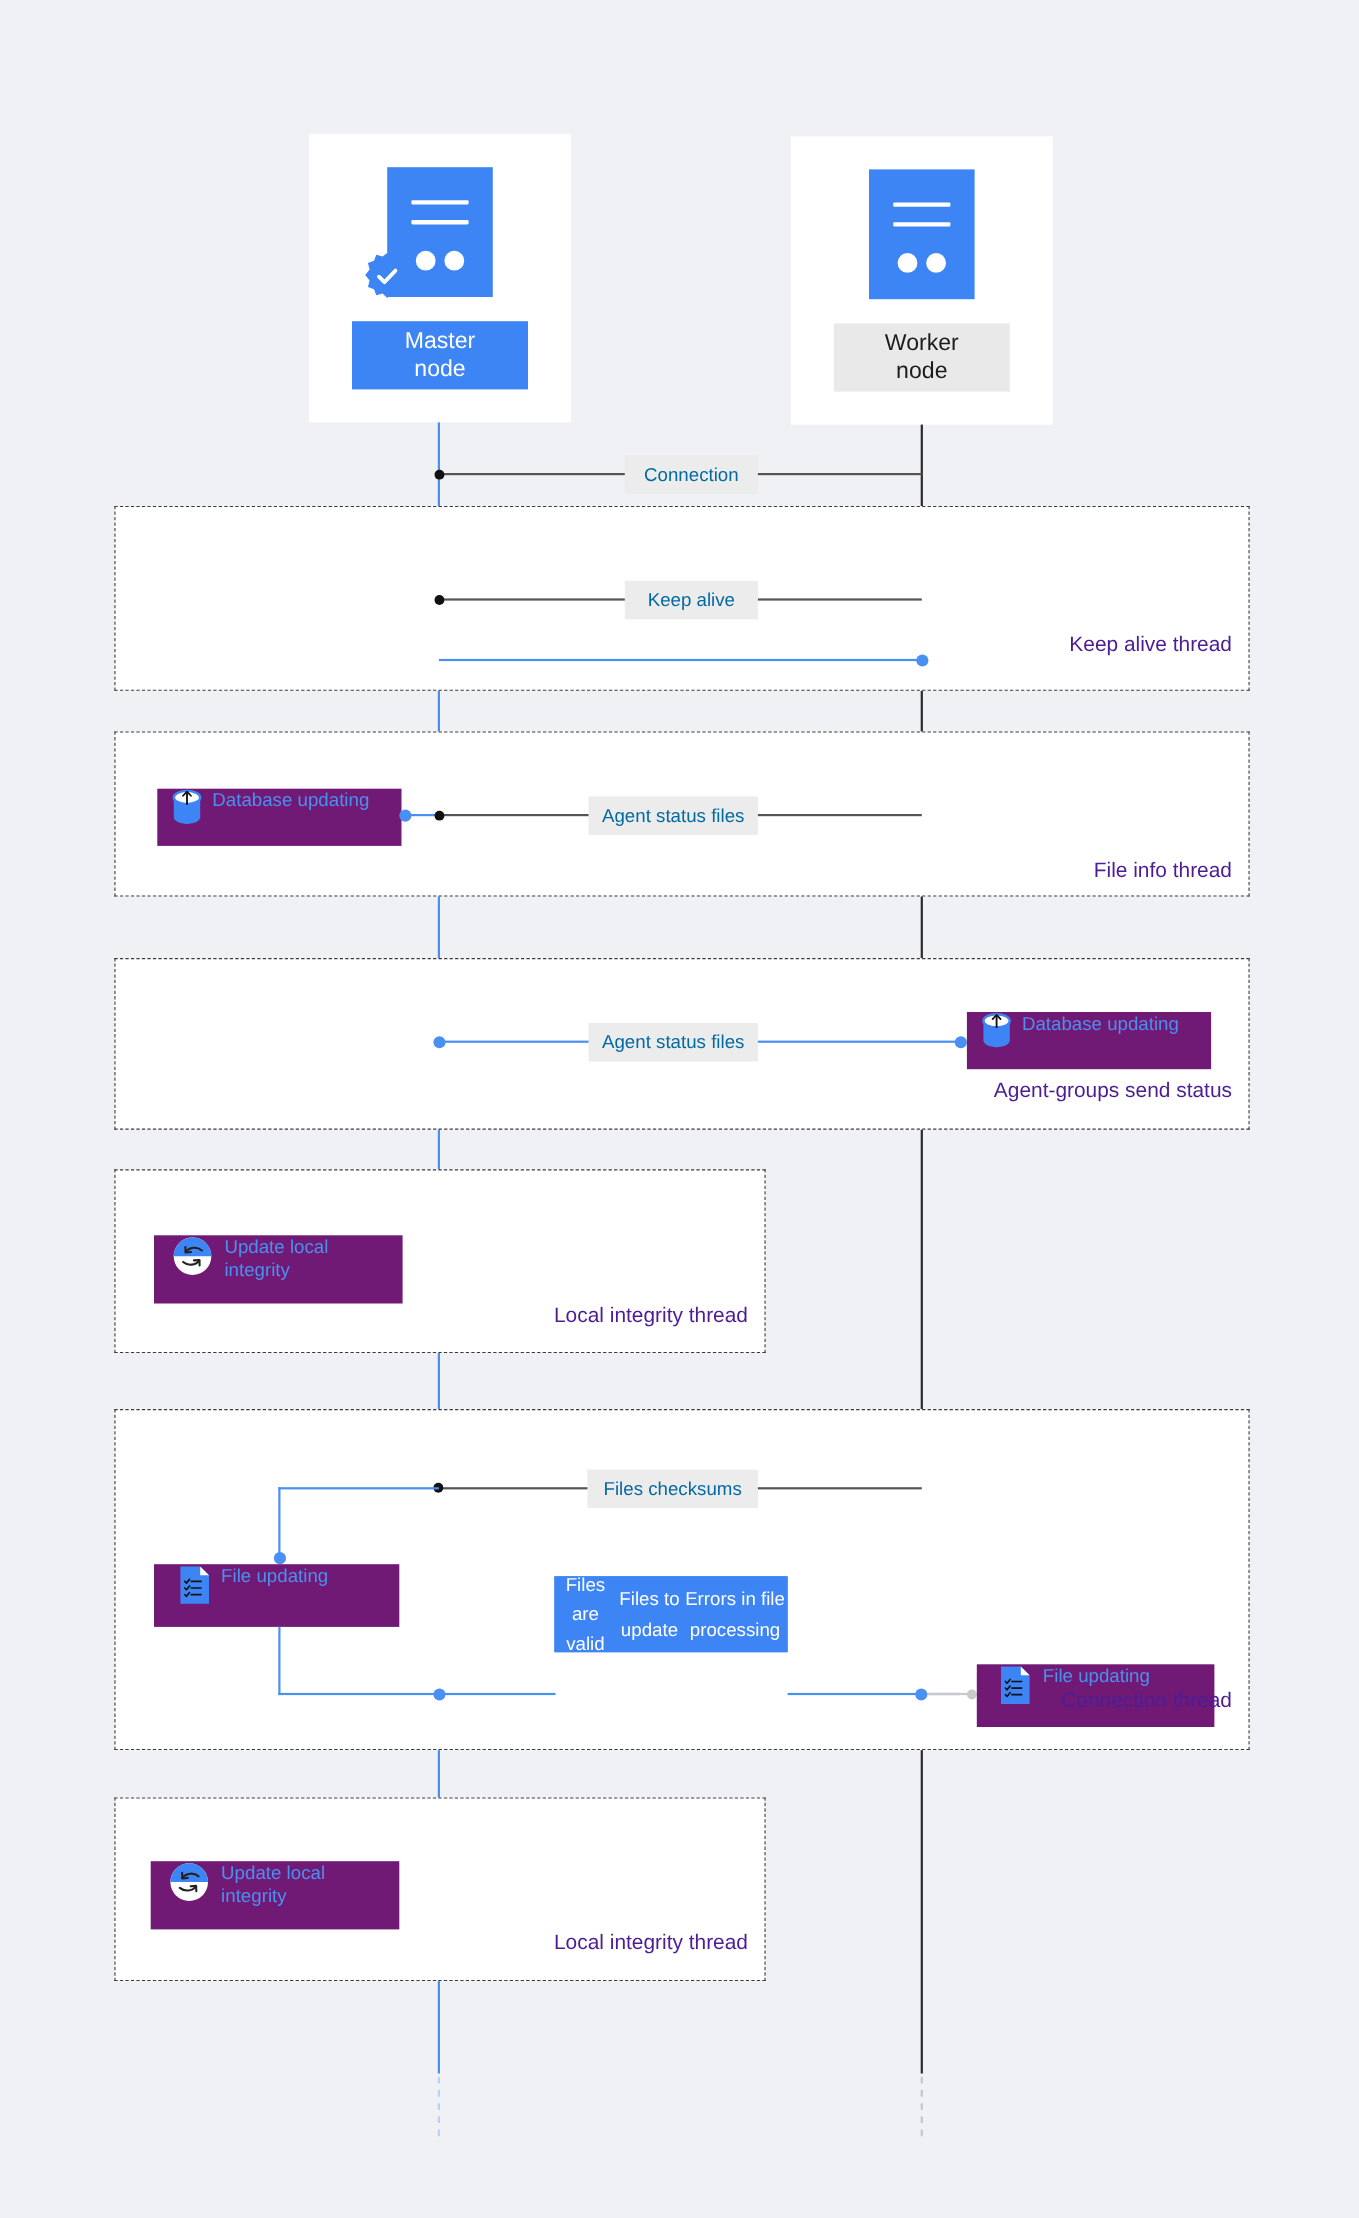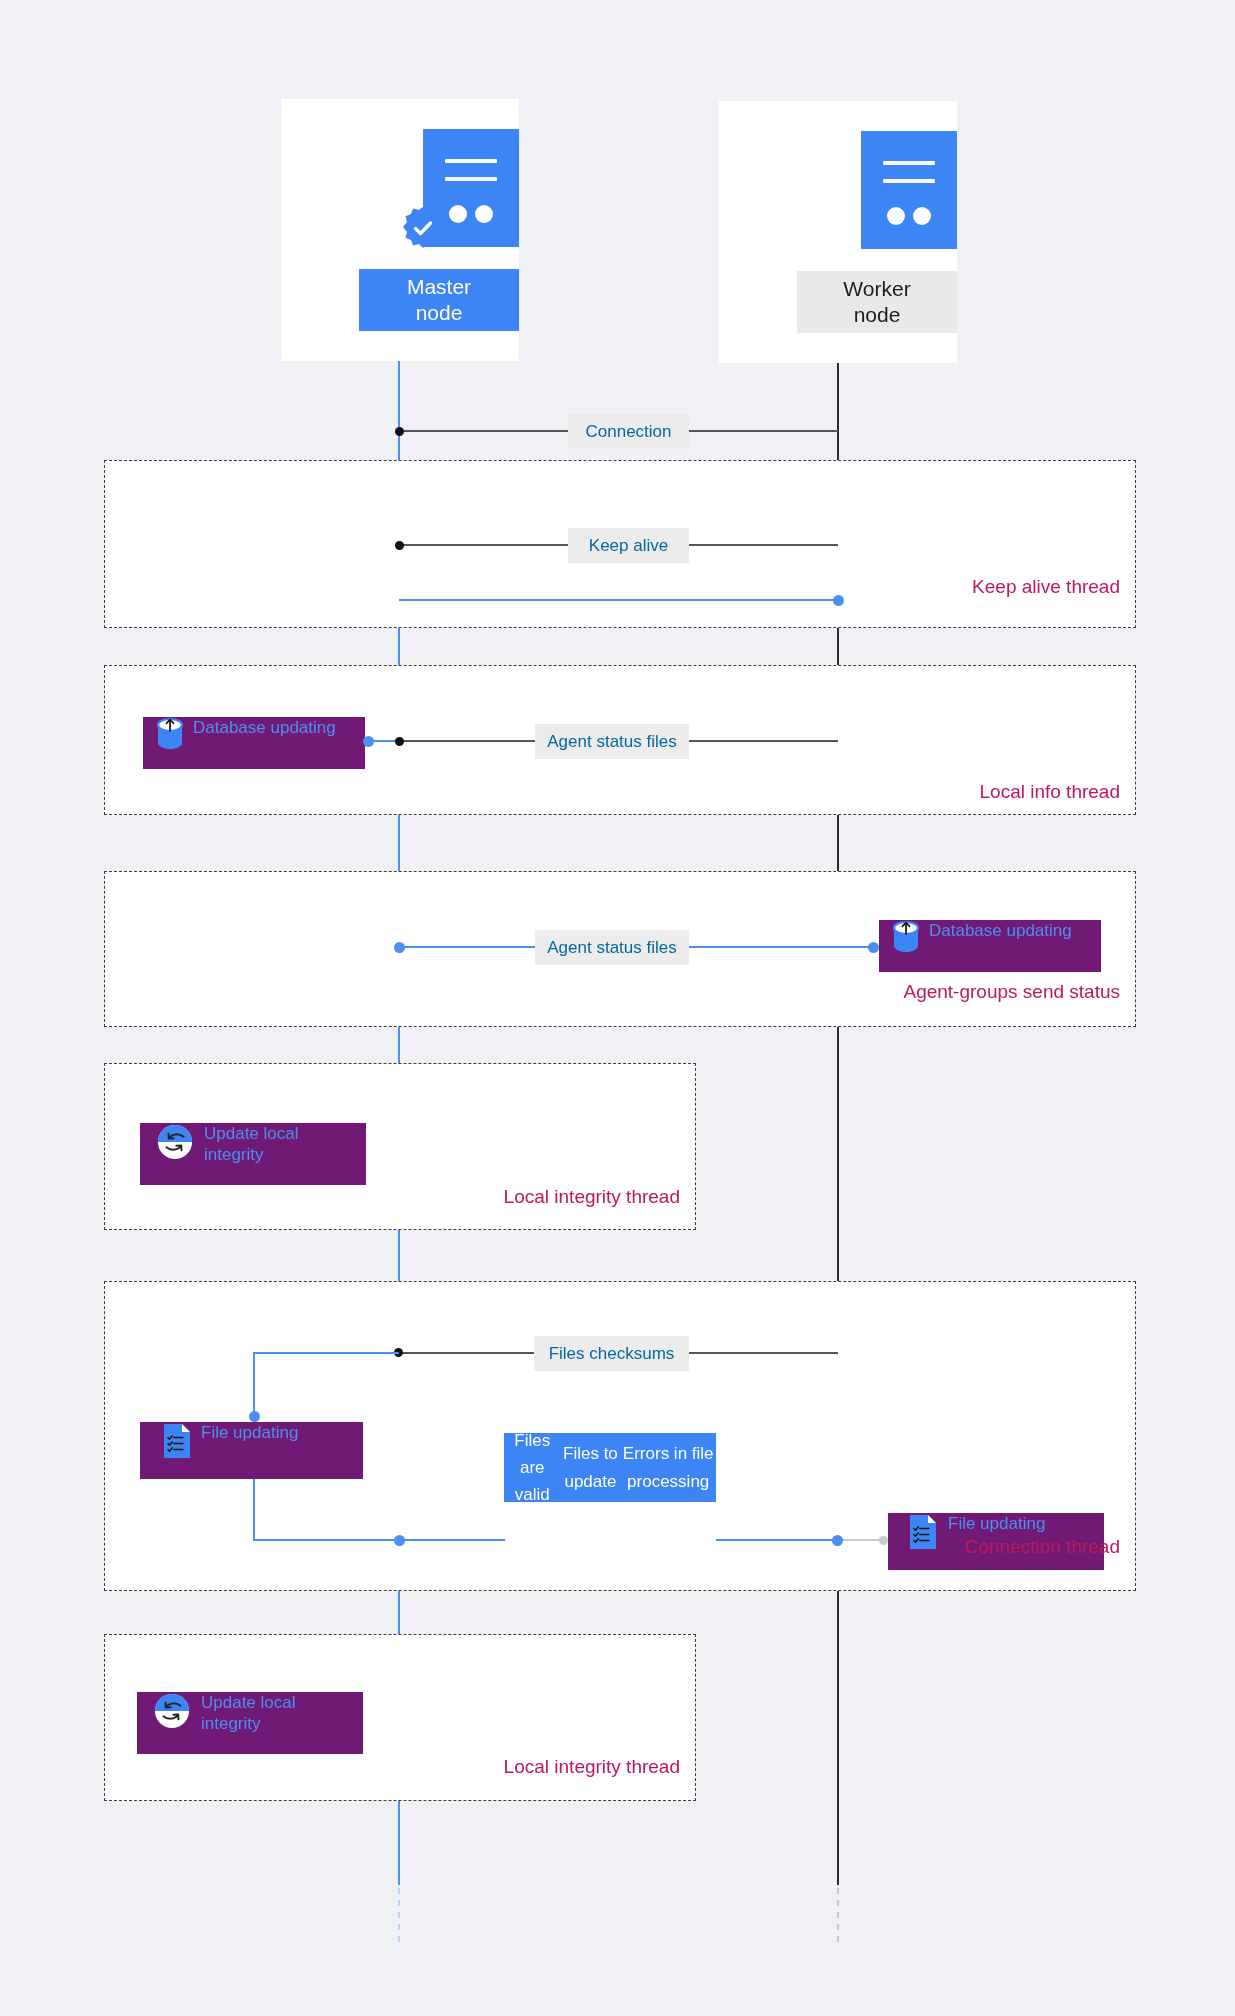--- a/index.html
+++ b/index.html
@@ -6,21 +6,21 @@
   body{
     width:1235px;height:2016px;
     background:#eff1f5;
     font-family:"Liberation Sans", sans-serif;
     -webkit-font-smoothing:antialiased;
   }
   #stage{position:relative;width:1235px;height:2016px;overflow:hidden;}
 
   
   .node-card{position:absolute;background:#ffffff;display:flex;flex-direction:column;
-             align-items:flex-end;justify-content:flex-start;}
+             align-items:center;justify-content:flex-start;margin-top:23px;}
   .node-doc{position:relative;width:96px;height:118px;background:#3d84f5;margin-top:30px;}
   .node-doc .ln{position:absolute;left:22px;width:52px;height:4px;background:#fff;border-radius:1px;}
   .node-doc .ln1{top:30px;}
   .node-doc .ln2{top:48px;}
   .node-doc .dot{position:absolute;top:76px;width:18px;height:18px;border-radius:50%;background:#fff;}
   .node-doc .d1{left:26px;}
   .node-doc .d2{left:52px;}
   .node-badge{position:absolute;left:-24px;top:76px;width:48px;height:48px;}
   .node-label{margin-top:22px;width:160px;height:62px;display:flex;align-items:center;
               justify-content:center;text-align:center;line-height:1.24;font-size:21px;}
@@ -30,21 +30,21 @@
   
   .lifeline{position:absolute;width:2px;}
   .lifeline.master{background:#4a90f0;}
   .lifeline.worker{background:#2b2b2b;}
   .lifeline-fade{position:absolute;width:2px;
      background-image:linear-gradient(to bottom,currentColor 0 6px,transparent 6px 12px);
      background-size:2px 12px;}
 
   
   .thread{position:absolute;background:#ffffff;border:1px dashed #3a3a3a;box-sizing:border-box;}
-  .thread-title{position:absolute;font-size:19px;color:#be185d;white-space:nowrap;text-align:right;}
+  .thread-title{position:absolute;font-size:19px;color:#4c1d95;white-space:nowrap;text-align:right;}
 
   
   .msg-line{position:absolute;height:2px;}
   .msg-line.dark{background:#555555;}
   .msg-line.blue{background:#4a90f0;}
   .msg-line.grey{background:#c9c9c9;}
   .v-line{position:absolute;width:2px;background:#4a90f0;}
   .endpoint{position:absolute;border-radius:50%;}
   .endpoint.dark{background:#111;width:9px;height:9px;}
   .endpoint.blue{background:#4a90f0;width:11px;height:11px;}
@@ -121,21 +121,21 @@
       <path d="M14 14.5V3.2" stroke="#111" stroke-width="1.7" fill="none"></path>
       <path d="M10.4 6.4L14 2.6l3.6 3.8" stroke="#111" stroke-width="1.6" fill="none" stroke-linecap="round" stroke-linejoin="round"></path>
     </svg>
     <span class="chip-text" style="margin-left:9px;">Database updating</span>
   </div>
   <div class="endpoint blue" style="left:363px;top:736px;"></div>
   <div class="msg-line blue" style="left:366px;top:740px;width:33px;"></div>
   <div class="msg-line dark" style="left:399px;top:740px;width:439px;"></div>
   <div class="endpoint dark" style="left:395px;top:737px;"></div>
   <div class="msg-label" style="left:535px;top:724px;width:154px;height:35px;">Agent status files</div>
-  <div class="thread-title" style="left:836px;top:781px;width:284px;">Local info thread</div>
+  <div class="thread-title" style="left:836px;top:781px;width:284px;">File info thread</div>
 
   <div class="thread" style="left:104px;top:871px;width:1032px;height:156px;"></div>
   <div class="msg-line blue" style="left:399px;top:946px;width:474px;"></div>
   <div class="endpoint blue" style="left:394px;top:942px;"></div>
   <div class="endpoint blue" style="left:868px;top:942px;"></div>
   <div class="msg-label" style="left:535px;top:930px;width:154px;height:35px;">Agent status files</div>
   <div class="chip" style="left:879px;top:920px;width:222px;height:52px;padding-left:13px;box-sizing:border-box;">
     <svg class="chip-icon" width="28" height="36" viewBox="0 0 28 36">
       <path fill="#3d84f5" d="M2 8h24v18c0 3.3-5.4 6-12 6S2 29.3 2 26z"></path>
       <ellipse cx="14" cy="8" rx="12" ry="6" fill="#ffffff" stroke="#3d84f5" stroke-width="2.2"></ellipse>

